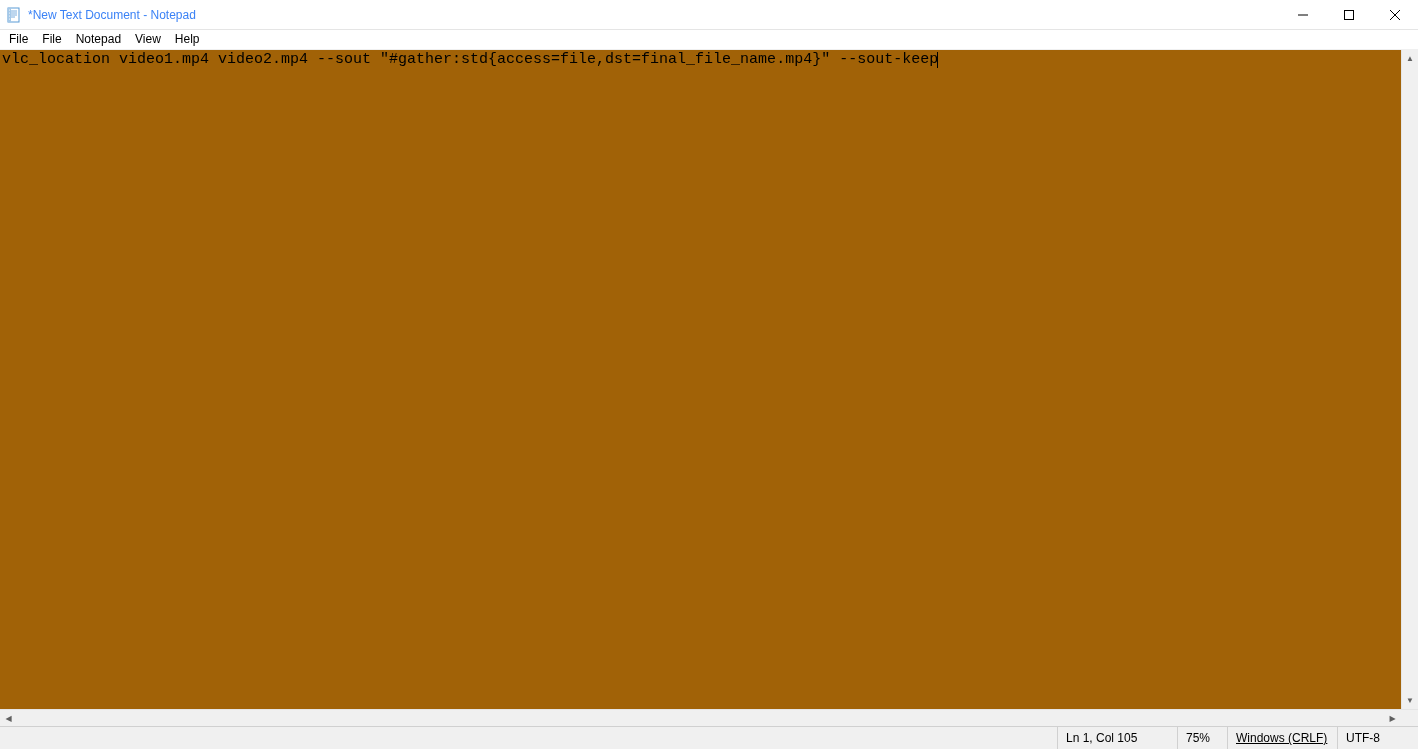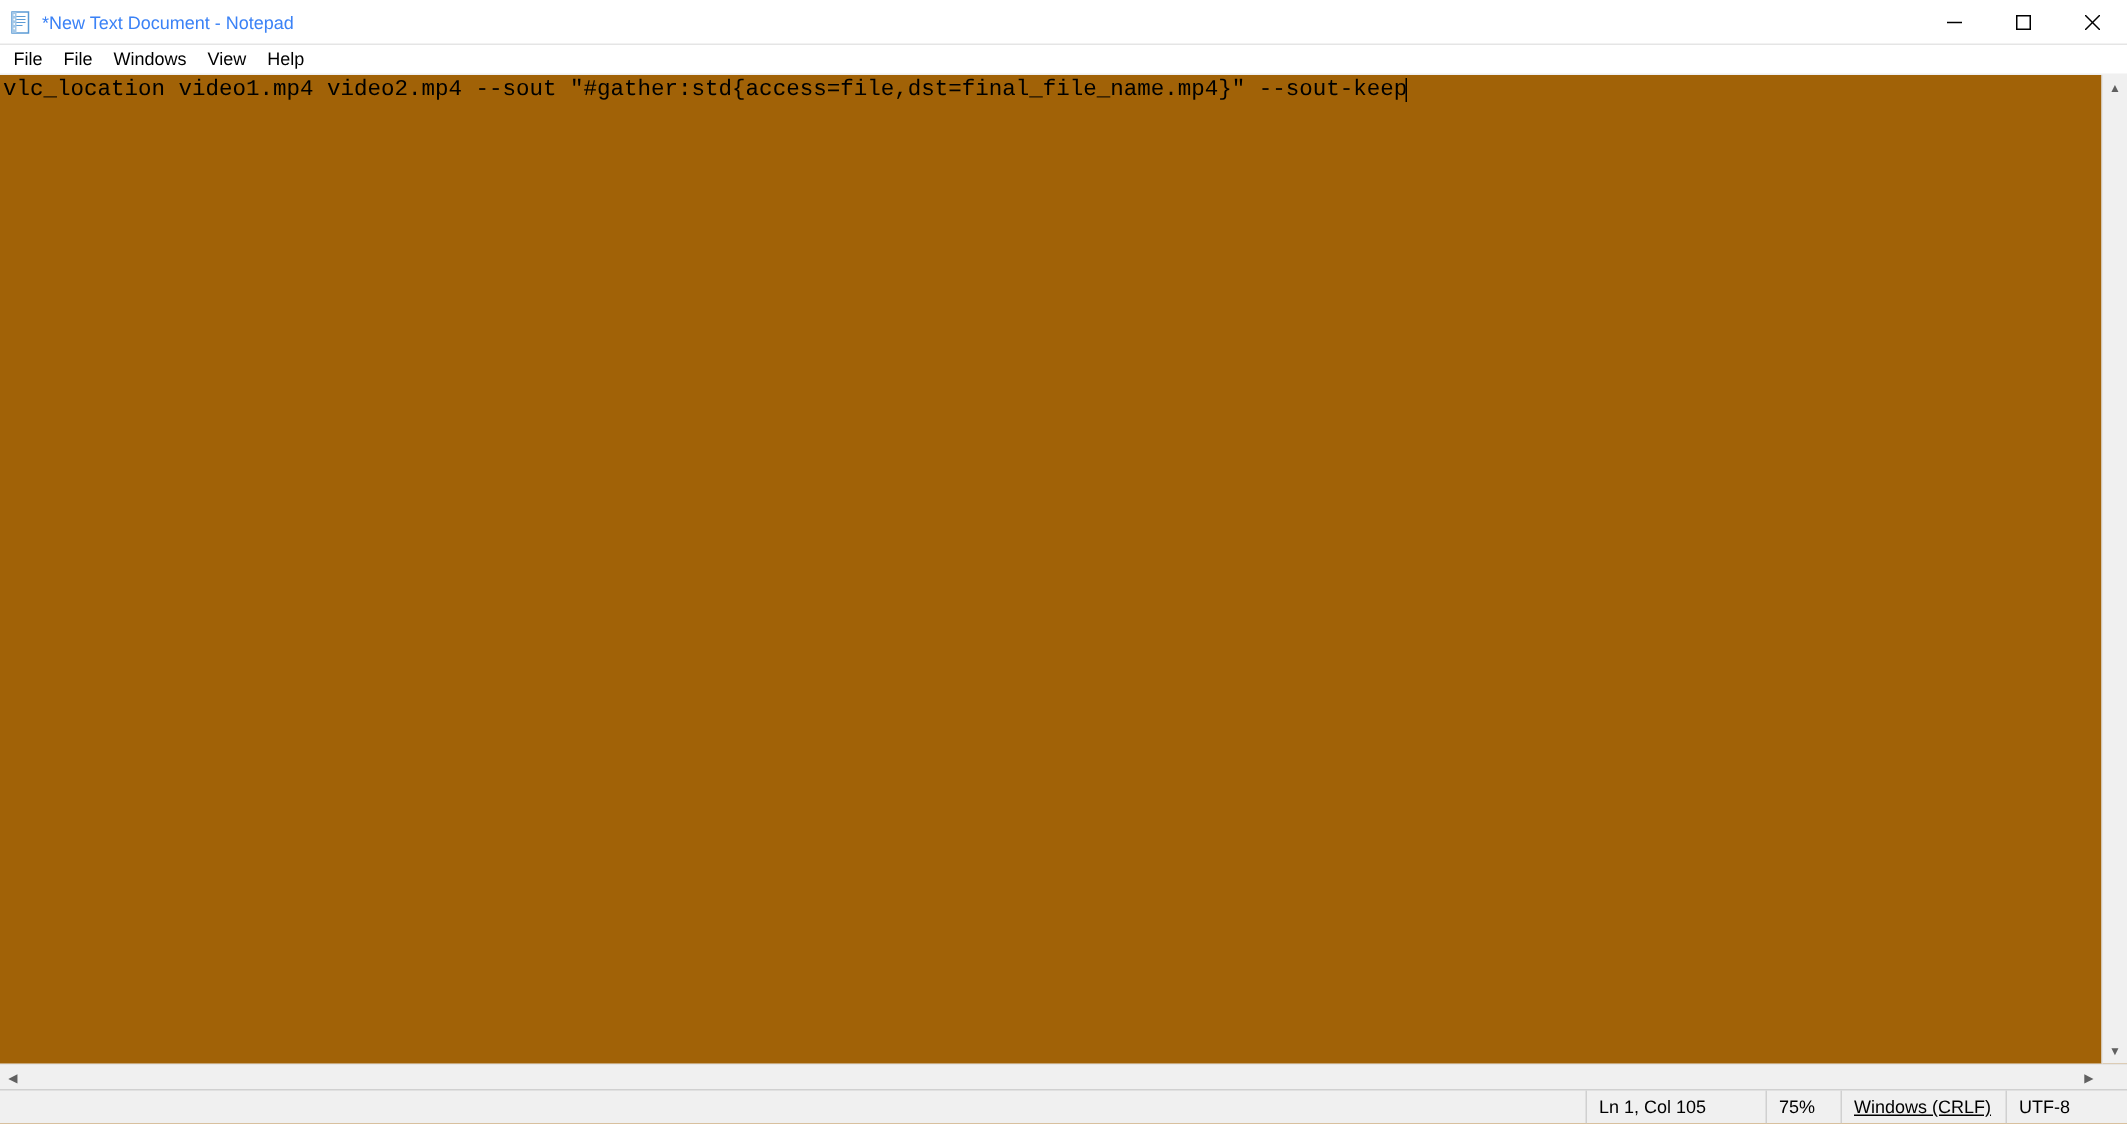--- a/index.html
+++ b/index.html
@@ -218,21 +218,21 @@
           <line x1="0" y1="0" x2="10" y2="10" stroke="#000" stroke-width="1"></line>
           <line x1="10" y1="0" x2="0" y2="10" stroke="#000" stroke-width="1"></line>
         </svg>
     </div>
   </div>
 </div>
 
 <div class="menubar">
   <span class="menu-item">File</span>
   <span class="menu-item">File</span>
-  <span class="menu-item">Windows</span>
+  <span class="menu-item">Notepad</span>
   <span class="menu-item">View</span>
   <span class="menu-item">Help</span>
 </div>
 
 <div class="editor-area">
   <div class="text-content"><span>vlc_location video1.mp4 video2.mp4 --sout "#gather:std{access=file,dst=final_file_name.mp4}" --sout-keep</span><span class="text-caret"></span></div>
   <div class="scrollbar-v">
     <div class="scroll-arrow">▲</div>
     <div class="scroll-track-v"></div>
     <div class="scroll-arrow">▼</div>

